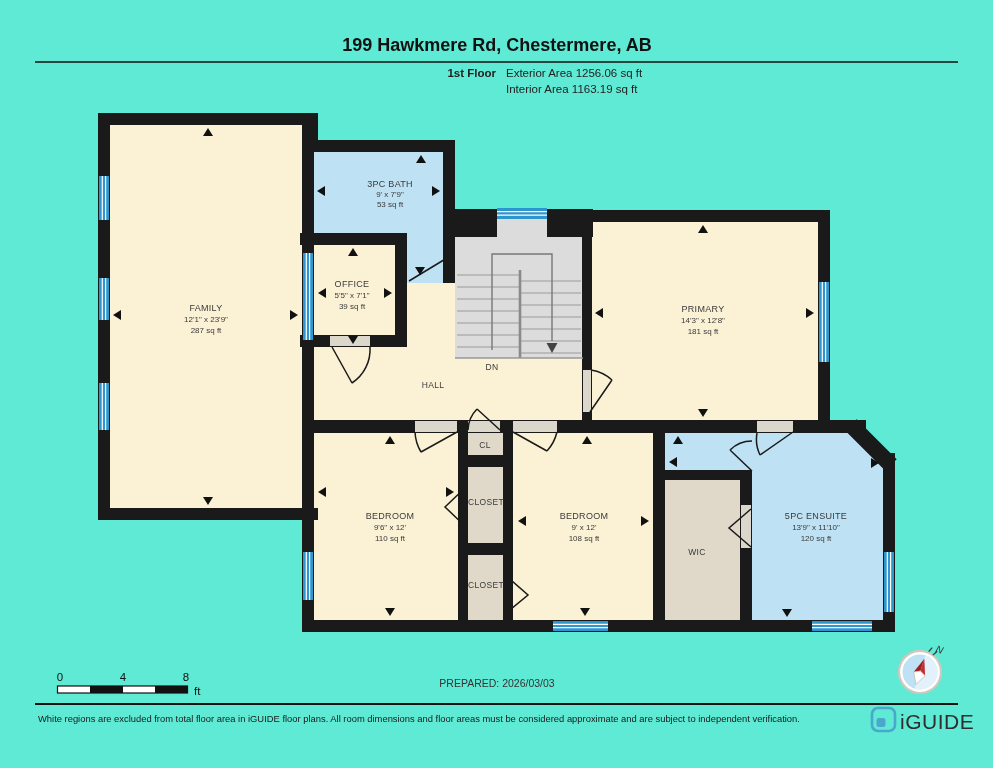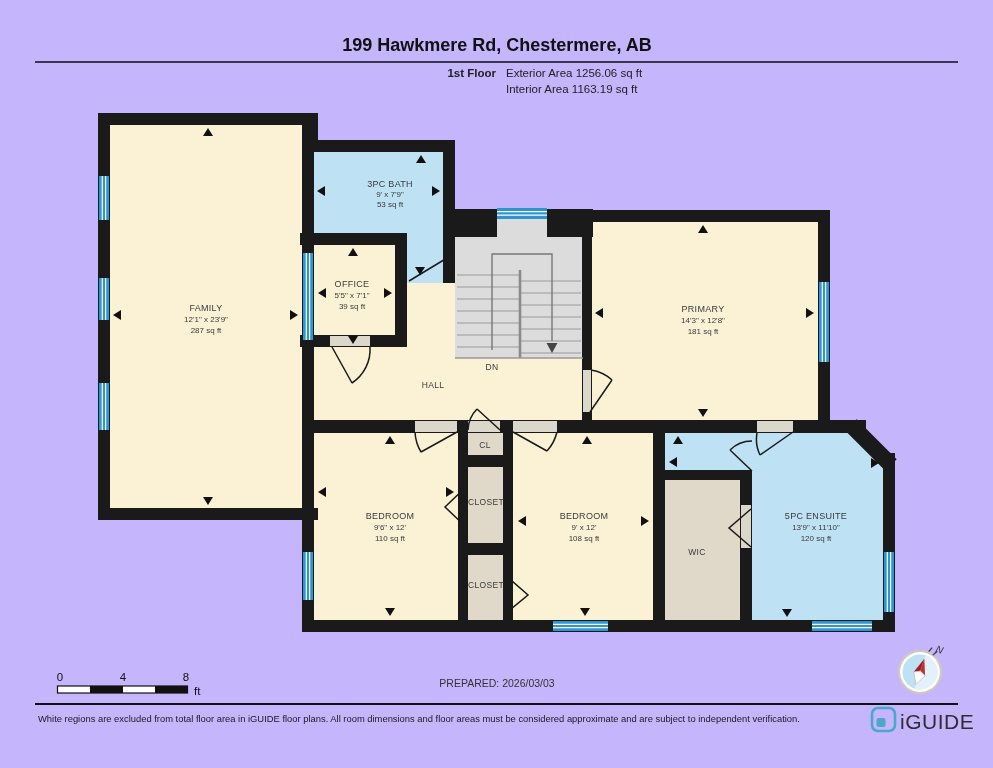--- a/index.html
+++ b/index.html
@@ -1,16 +1,16 @@
 <!DOCTYPE html>
 <html><head>
 <meta charset="utf-8">
 <style>
   html,body{margin:0;padding:0;background:#ffffff;}
-  .page{position:relative;width:993px;height:768px;background:#c4b5fd;overflow:hidden;
+  .page{position:relative;width:993px;height:768px;background:#5eead4;overflow:hidden;
         font-family:"Liberation Sans",sans-serif;}
   svg text{font-family:"Liberation Sans",sans-serif;fill:#2e2e2e;}
   .title{font-size:18px;font-weight:bold;fill:#111;}
   .subbold{font-size:11.5px;font-weight:bold;fill:#222;}
   .subreg{font-size:11.5px;fill:#222;}
   .rname{font-size:9px;letter-spacing:.3px;fill:#3a3a3a;}
   .rdim{font-size:8px;fill:#3a3a3a;}
   .tiny{font-size:8.5px;letter-spacing:.3px;fill:#3a3a3a;}
   .scalelbl{font-size:11.5px;fill:#111;}
   .prepared{font-size:10.5px;fill:#333;}

